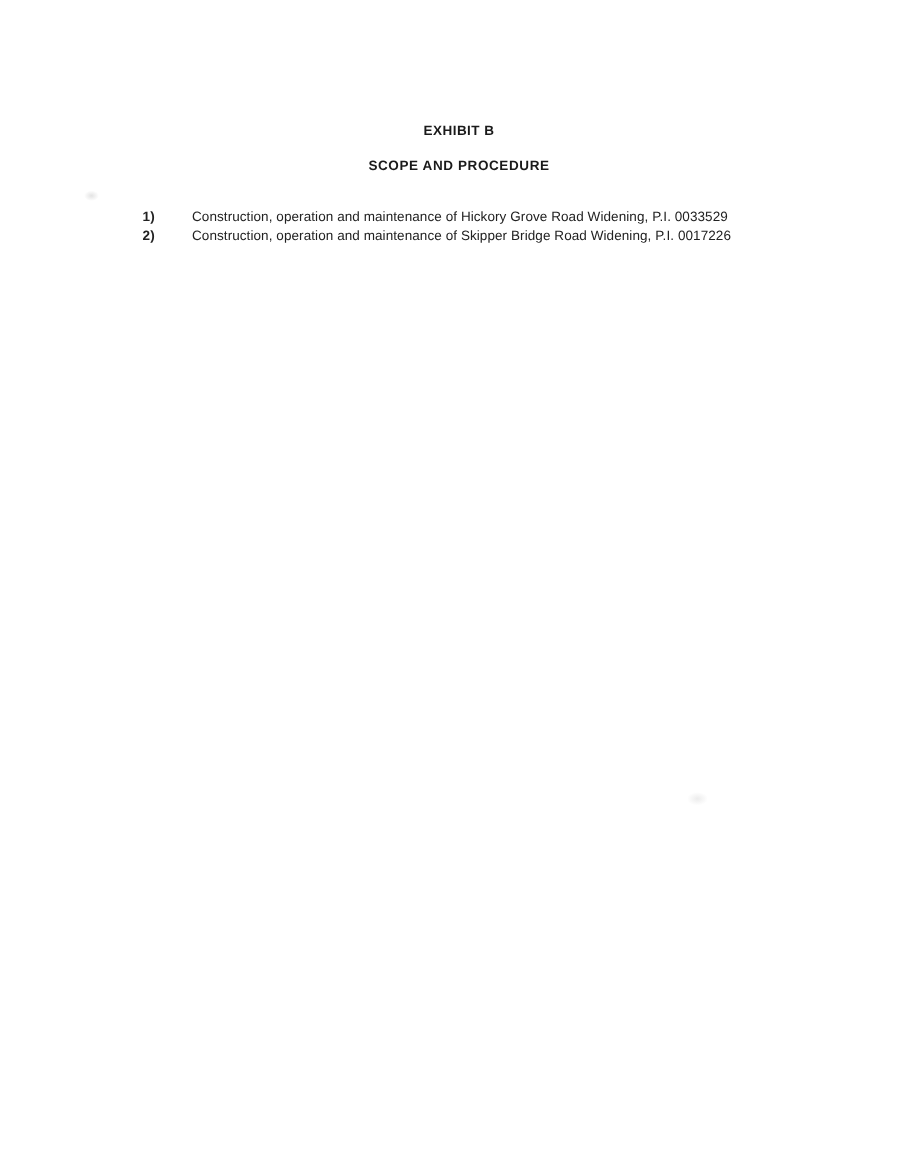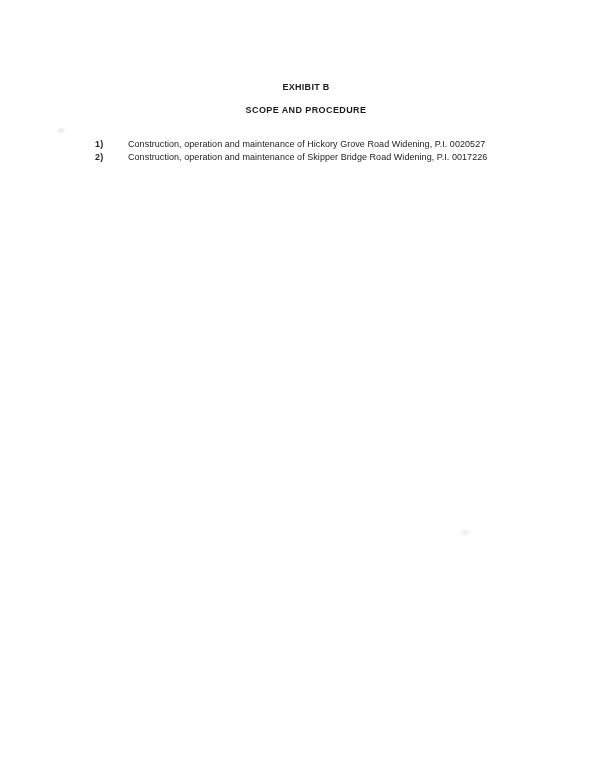--- a/index.html
+++ b/index.html
@@ -97,21 +97,21 @@
 
 <div class="page">
 
   <div class="exhibit-title">EXHIBIT B</div>
 
   <div class="section-title">SCOPE AND PROCEDURE</div>
 
   <div class="scope-list">
     <div class="scope-row">
       <span class="scope-num">1)</span>
-      <span class="scope-text">Construction, operation and maintenance of Hickory Grove Road Widening, P.I. 0020527</span>
+      <span class="scope-text">Construction, operation and maintenance of Hickory Grove Road Widening, P.I. 0033529</span>
     </div>
     <div class="scope-row">
       <span class="scope-num">2)</span>
       <span class="scope-text">Construction, operation and maintenance of Skipper Bridge Road Widening, P.I. 0017226</span>
     </div>
   </div>
 
   <div class="scan-artifact artifact-left"></div>
   <div class="scan-artifact artifact-mid"></div>
 

